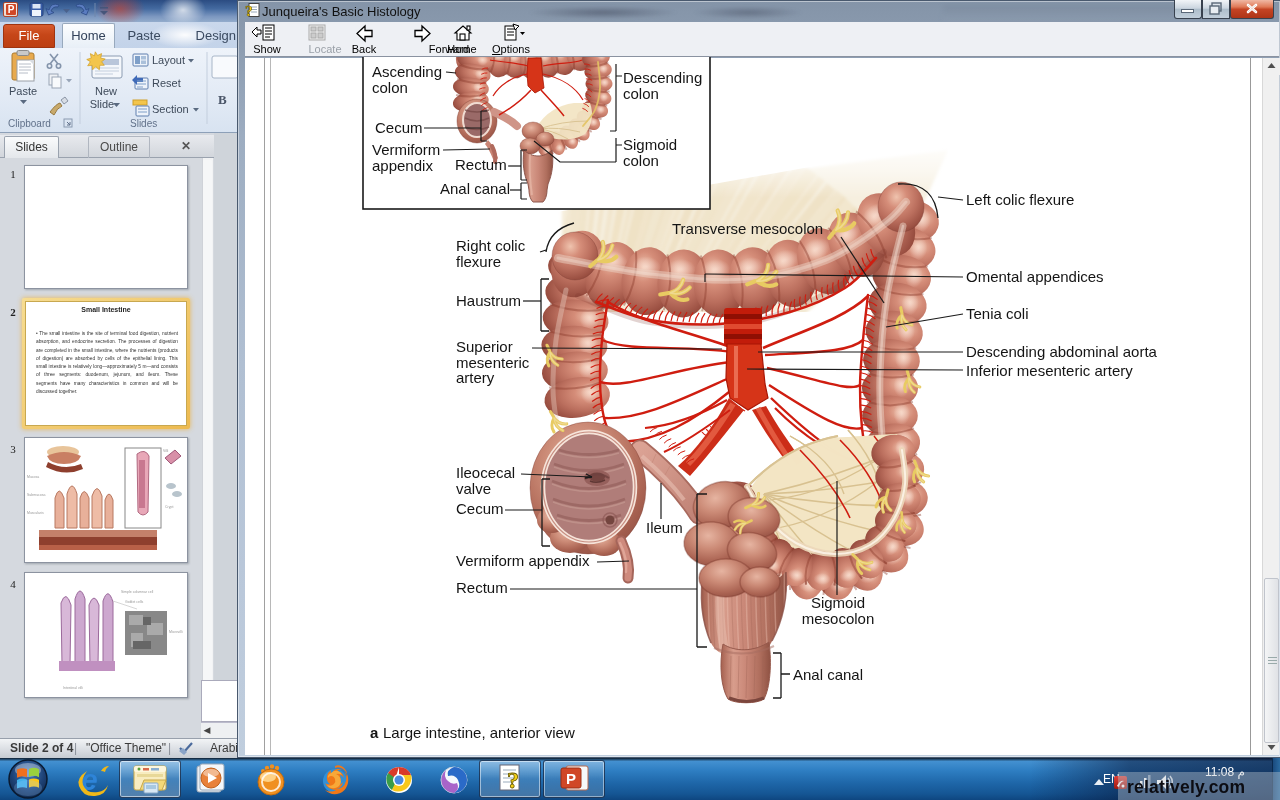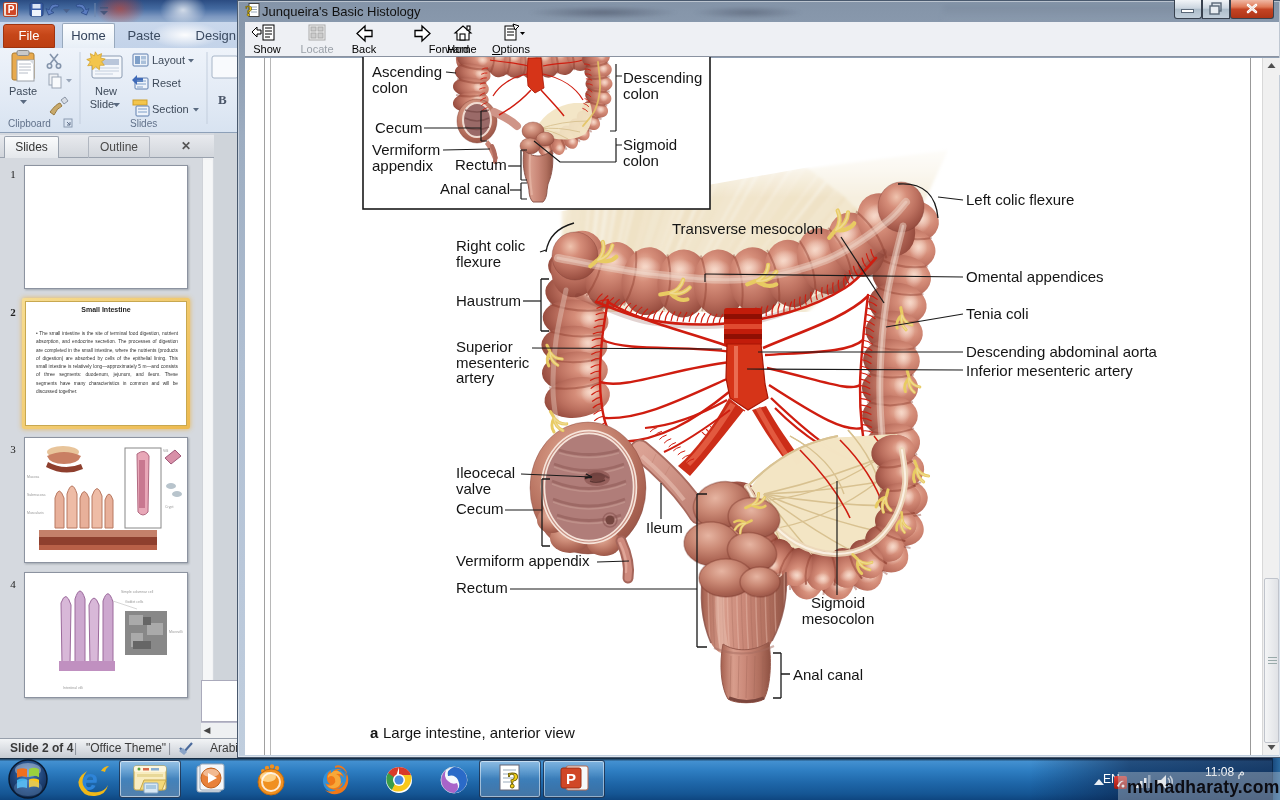--- a/index.html
+++ b/index.html
@@ -260,21 +260,21 @@
       <g stroke="#000" fill="#fff">
         <rect x="268" y="4" width="11" height="14"></rect>
         <line x1="270" y1="7" x2="277" y2="7"></line>
         <line x1="270" y1="10" x2="277" y2="10"></line>
         <line x1="270" y1="13" x2="277" y2="13"></line>
         <path d="M 276,2 l 6,2 -4,4 z" fill="#fff"></path>
         <path d="M 283,10 l 5,0 -2.5,3 z" fill="#000" stroke="none"></path>
       </g>
     </svg>
     <div style="position:absolute;left:-10px;top:43px;width:80px;text-align:center;font:11px 'Liberation Sans',sans-serif;color:#000;">Show</div>
-    <div style="position:absolute;left:40px;top:43px;width:80px;text-align:center;font:11px 'Liberation Sans',sans-serif;color:#9aa0a8;">Locate</div>
+    <div style="position:absolute;left:48px;top:43px;width:80px;text-align:center;font:11px 'Liberation Sans',sans-serif;color:#9aa0a8;">Locate</div>
     <div style="position:absolute;left:87px;top:43px;width:80px;text-align:center;font:11px 'Liberation Sans',sans-serif;color:#000;">Back</div>
     <div style="position:absolute;left:136px;top:43px;width:80px;text-align:center;font:11px 'Liberation Sans',sans-serif;color:#000;margin-left:36px;">Forward</div>
     <div style="position:absolute;left:185px;top:43px;width:80px;text-align:center;font:11px 'Liberation Sans',sans-serif;color:#000;">Home</div>
     <div style="position:absolute;left:234px;top:43px;width:80px;text-align:center;font:11px 'Liberation Sans',sans-serif;color:#000;"><u>O</u>ptions</div>
     <div style="position:absolute;left:8px;top:58px;width:1017px;height:697px;background:#fff;overflow:hidden;" id="content">
       <div style="position:absolute;left:19px;top:0;width:1px;height:697px;background:#a0a0a0;"></div>
       <div style="position:absolute;left:1005px;top:0;width:1px;height:697px;background:#999;"></div>
       <div style="position:absolute;left:25px;top:0;width:1px;height:697px;background:#b8b8b8;"></div>
     </div>
     <div style="position:absolute;left:1025px;top:58px;width:17px;height:697px;background:#f0f0f0;border-left:1px solid #d8d8d8;">
@@ -1161,13 +1161,13 @@
         <rect x="13" y="0" width="2.5" height="13" fill="rgba(255,255,255,0.45)"></rect>
       </g>
     </svg>
     <svg width="18" height="16" viewBox="0 0 18 16" style="position:absolute;left:1156px;top:16px;">
       <path d="M 1,6 l 4,0 5,-5 0,14 -5,-5 -4,0 z" fill="#fff"></path>
       <path d="M 12,4 a 6,6 0 0 1 0,8 M 14,2 a 9,9 0 0 1 0,12" stroke="rgba(255,255,255,0.8)" fill="none" stroke-width="1.5"></path>
     </svg>
     <div style="position:absolute;left:1190px;top:7px;width:70px;font:12px 'Liberation Sans',sans-serif;color:#fff;text-align:center;">11:08 م</div>
     <div style="position:absolute;left:1272px;top:0;width:8px;height:42px;background:linear-gradient(90deg,#1a4a7e,#2a6aa0);border-left:1px solid #0a2a4e;"></div>
     <div style="position:absolute;left:1118px;top:14px;width:162px;height:28px;background:rgba(185,195,205,0.42);"></div>
-    <div style="position:absolute;left:1127px;top:19px;font:bold 17.5px/20px 'Liberation Sans',sans-serif;color:#0c0c12;letter-spacing:0.2px;">muhadharaty.com</div>
+    <div style="position:absolute;left:1127px;top:19px;font:bold 17.5px/20px 'Liberation Sans',sans-serif;color:#0c0c12;letter-spacing:0.2px;">relatively.com</div>
   </div>
 </body></html>

